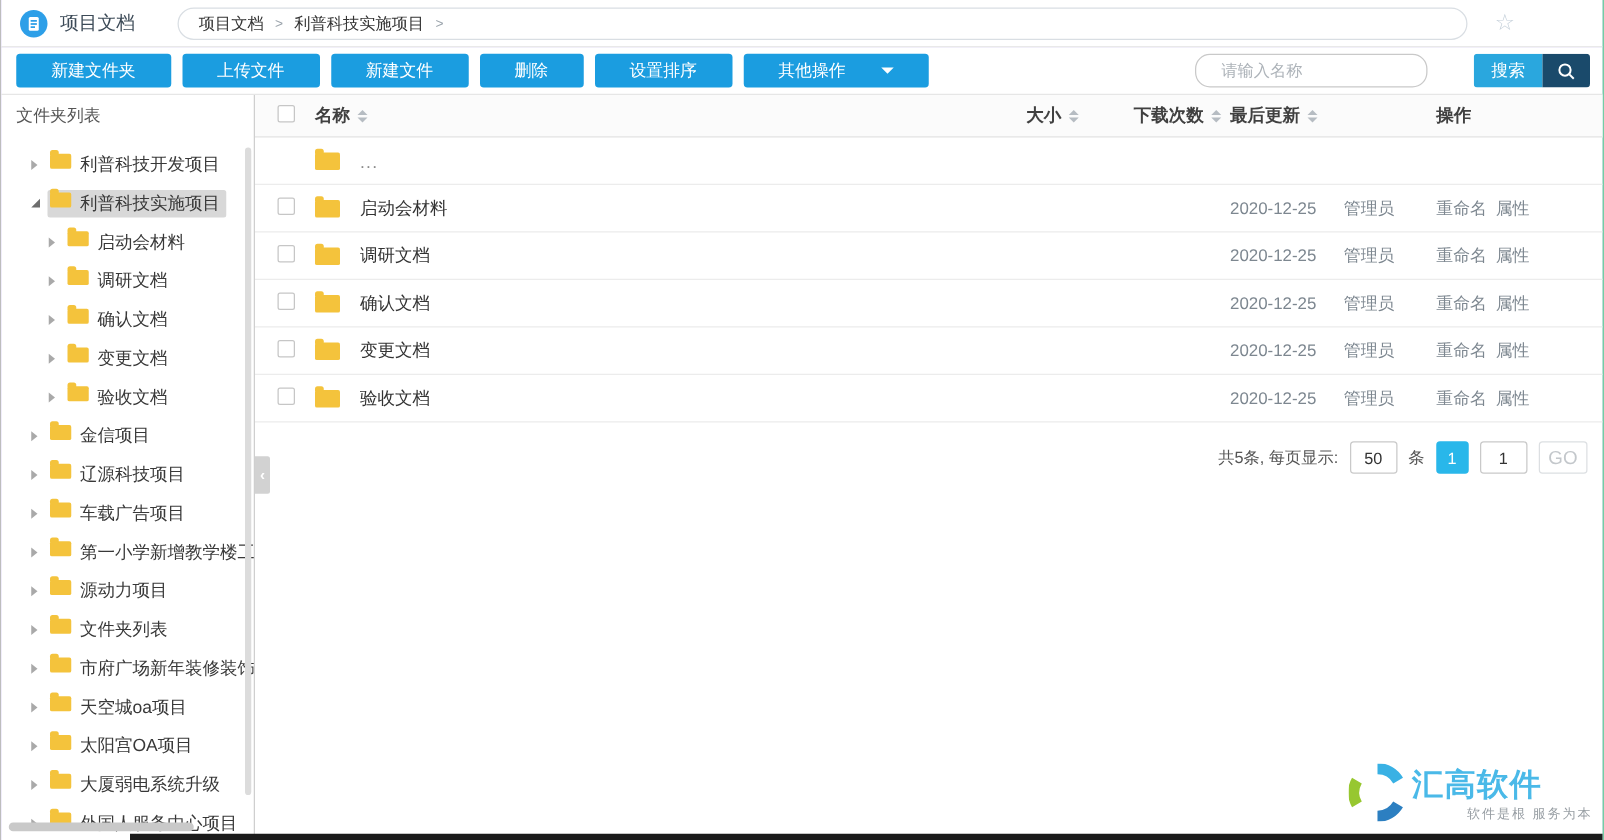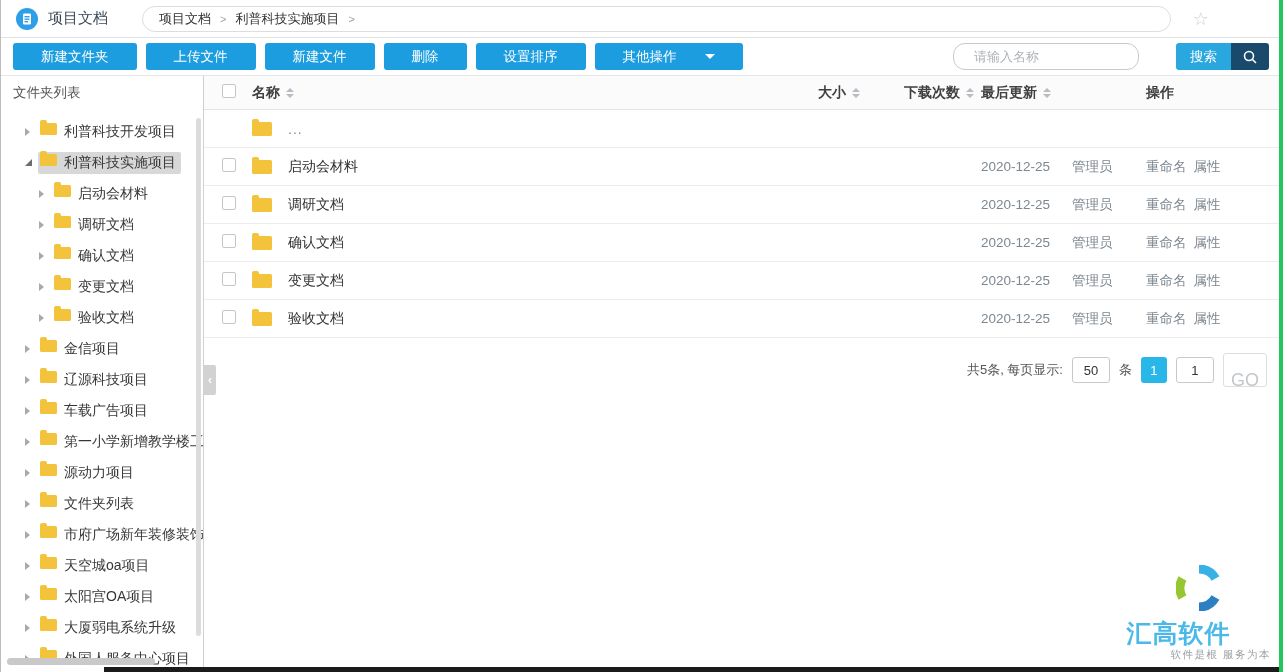--- a/index.html
+++ b/index.html
@@ -1,19 +1,19 @@
 <!DOCTYPE html>
 <html><head>
 <meta charset="utf-8">
 <style>
   * { margin:0; padding:0; box-sizing:border-box; }
   html,body { width:1283px; height:672px; overflow:hidden; background:#fff;
     font-family:"Liberation Sans","DejaVu Sans",sans-serif; }
   .app { position:relative; width:1283px; height:672px; background:#c4b5fd;
-    border-left:1px solid #bdbdbd; border-right:4px solid #22c55e; }
+    border-left:1px solid #bdbdbd; border-right:1px solid #22c55e; }
 
   
   .hdr { height:38px; display:flex; align-items:center; padding:0 14px;
     border-bottom:1px solid #e2e2e2; background:#fff; }
   .app-icon { width:24px; height:24px; display:inline-flex; }
   .app-title { margin-left:9px; font-size:15px; color:#3c4a57; }
   .crumb { flex:1; margin-left:34px; margin-right:22px; height:26px;
     border:1px solid #d9dee3; border-radius:14px; display:flex; align-items:center;
     padding:0 16px; gap:9px; font-size:13px; color:#333; background:#fff; }
   .crumb .sep { color:#9aa3ab; font-size:11px; }
@@ -92,26 +92,26 @@
   .gray { color:#7d8790; font-size:13.5px; }
   .col-act a { color:#7d8790; font-size:13.5px; text-decoration:none; cursor:pointer; margin-right:7px; }
 
   
   .pager { display:flex; align-items:center; justify-content:flex-end; gap:9px;
     margin-top:15px; padding-right:12px; font-size:13px; color:#555; }
   .pg-input { width:38px; height:26px; border:1px solid #c9c9c9; border-radius:3px;
     text-align:center; font-size:13px; color:#333; font-family:inherit; }
   .pg-cur { width:26px; height:26px; background:#29b7ea; color:#fff; border-radius:3px;
     display:flex; align-items:center; justify-content:center; font-size:13px; cursor:pointer; }
-  .pg-go { height:26px; padding:16px 7px; border:1px solid #dcdfe2; border-radius:3px;
-    background:#fff; color:#c3c7cb; font-size:18px; font-family:inherit; cursor:pointer; }
+  .pg-go { height:26px; padding:4px 7px; border:1px solid #dcdfe2; border-radius:3px;
+    background:#fff; color:#c3c7cb; font-size:15px; font-family:inherit; cursor:pointer; }
 
   
   .wm { position:absolute; right:8px; bottom:10px; display:flex; align-items:center;
-    gap:5px; opacity:.92;flex-direction:column; }
+    gap:5px; opacity:.92; }
   .wm-txt { display:flex; flex-direction:column; }
   .wm-brand { font-size:25px; font-weight:bold; color:#3bb4e7; letter-spacing:1px; line-height:1.05; }
   .wm-slogan { font-size:10.5px; color:#8f969c; letter-spacing:1.5px; margin-top:2px;margin-left:44px; }
 
   .bottom-strip { position:absolute; left:103px; right:0; bottom:0; height:5px; background:#1b1b1b; }
 </style>
 </head>
 <body>
 
 <div class="app">

